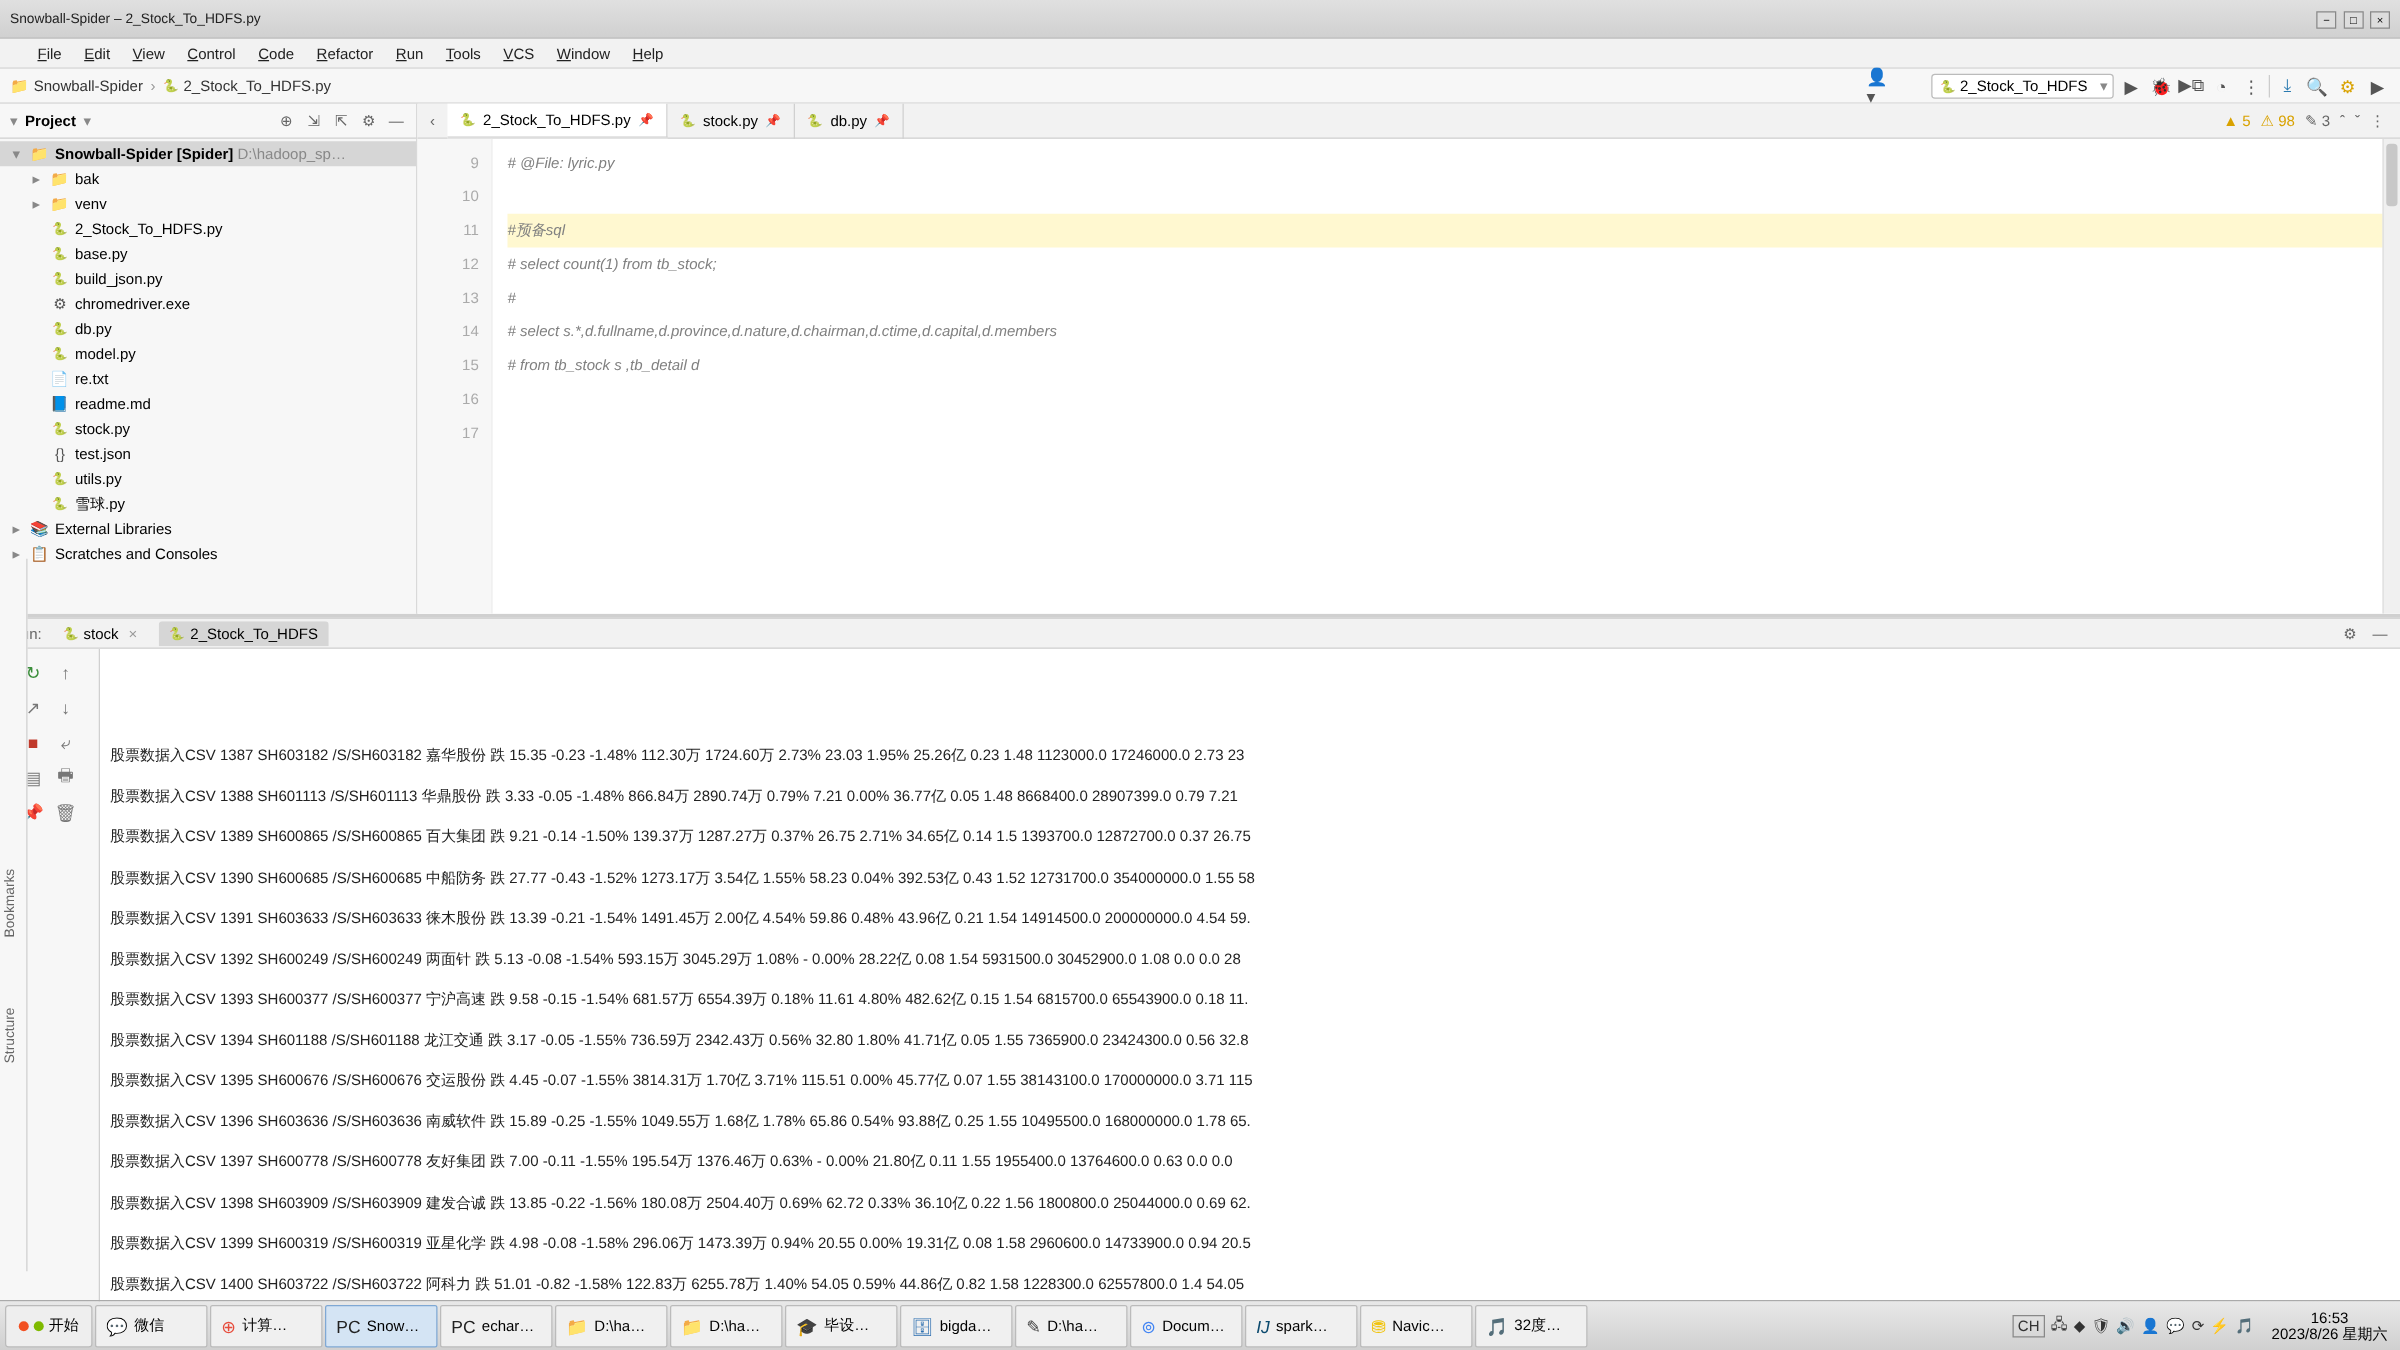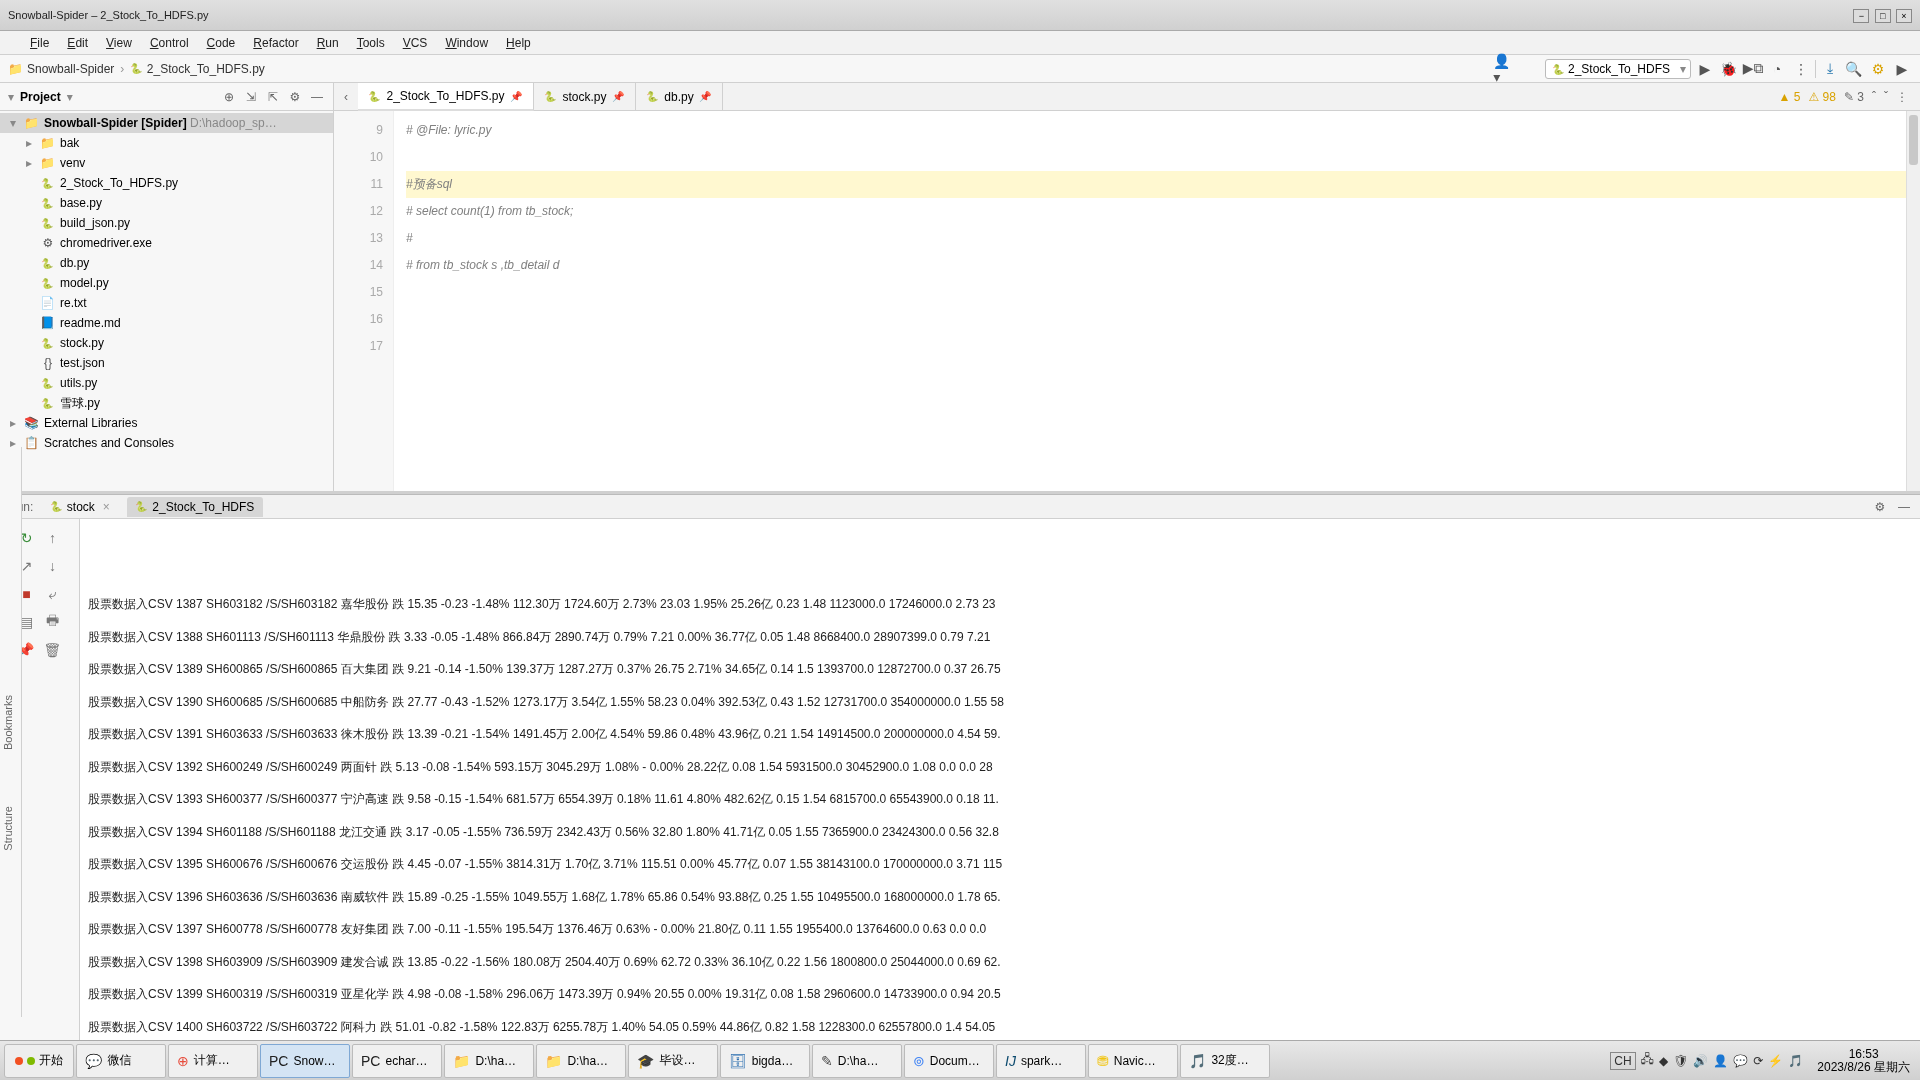--- a/index.html
+++ b/index.html
@@ -281,20 +281,21 @@
           <div>15</div>
           <div>16</div>
           <div>17</div>
         </div>
       <div class="code" id="code">
           <div class="cmt"># @File: lyric.py</div>
           <div class="cmt">&nbsp;</div>
           <div class="cmt hl">#预备sql</div>
           <div class="cmt"># select count(1) from tb_stock;</div>
           <div class="cmt">#</div>
+          <div class="cmt"># select s.*,d.fullname,d.province,d.nature,d.chairman,d.ctime,d.capital,d.members</div>
           <div class="cmt"># from tb_stock s ,tb_detail d</div>
         </div>
       <div class="ed-scroll">
           <div class="thumb"></div>
         </div>
     </div>
   </div>
 </div>
 
 <div class="splitter" id="splitter"></div>

